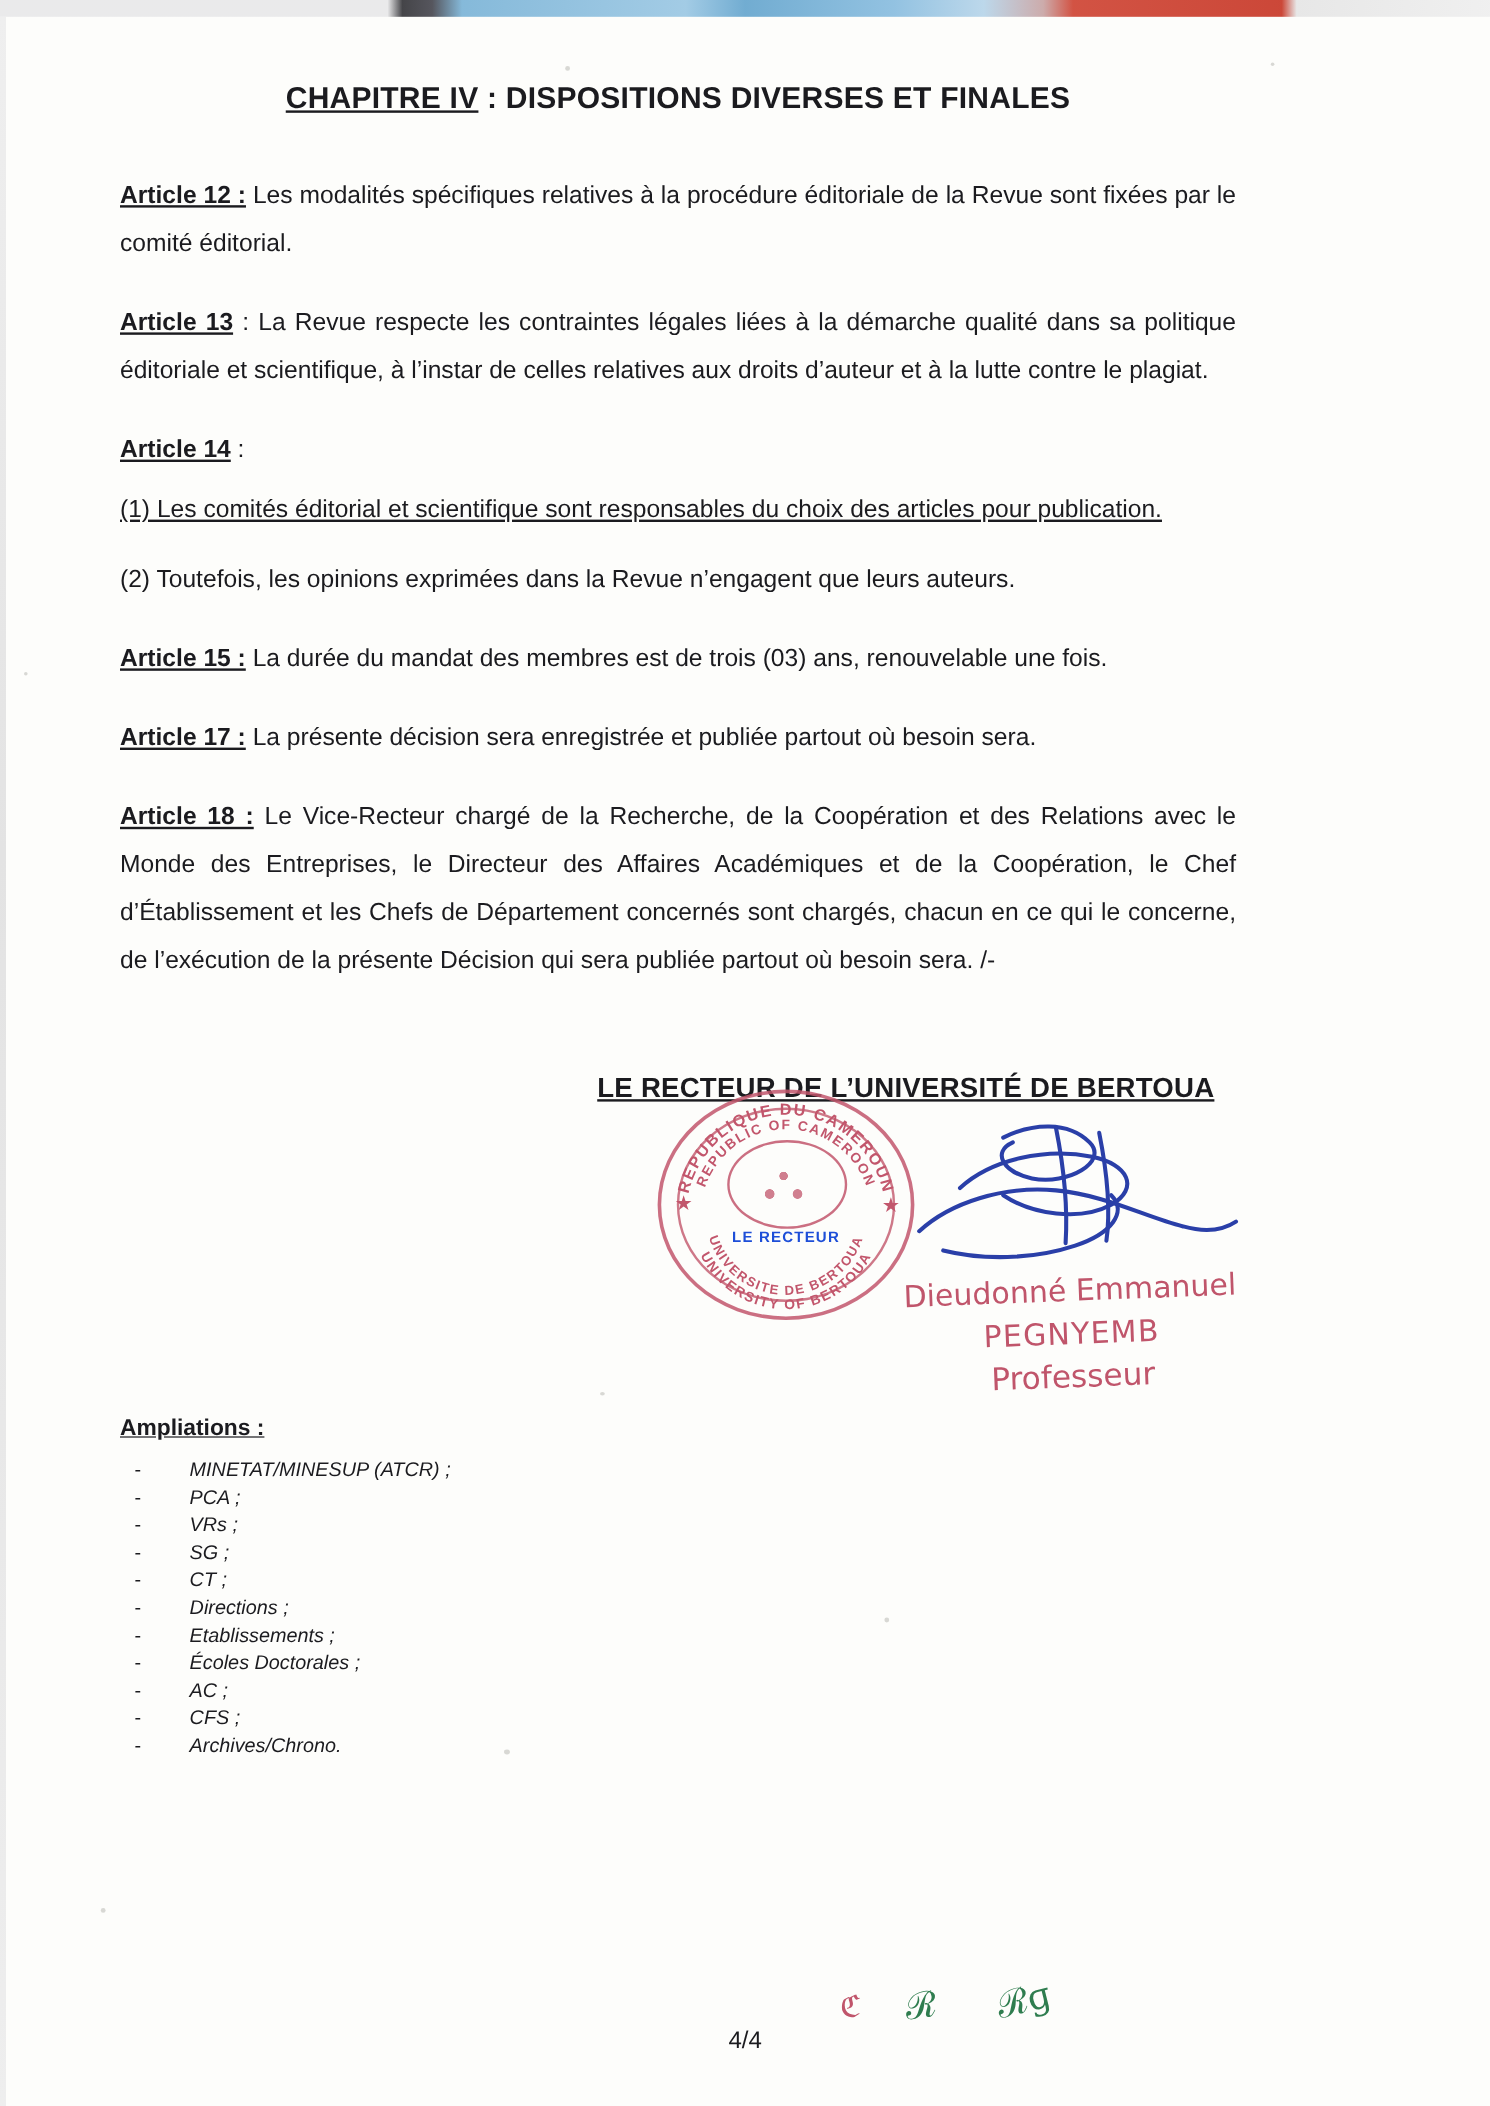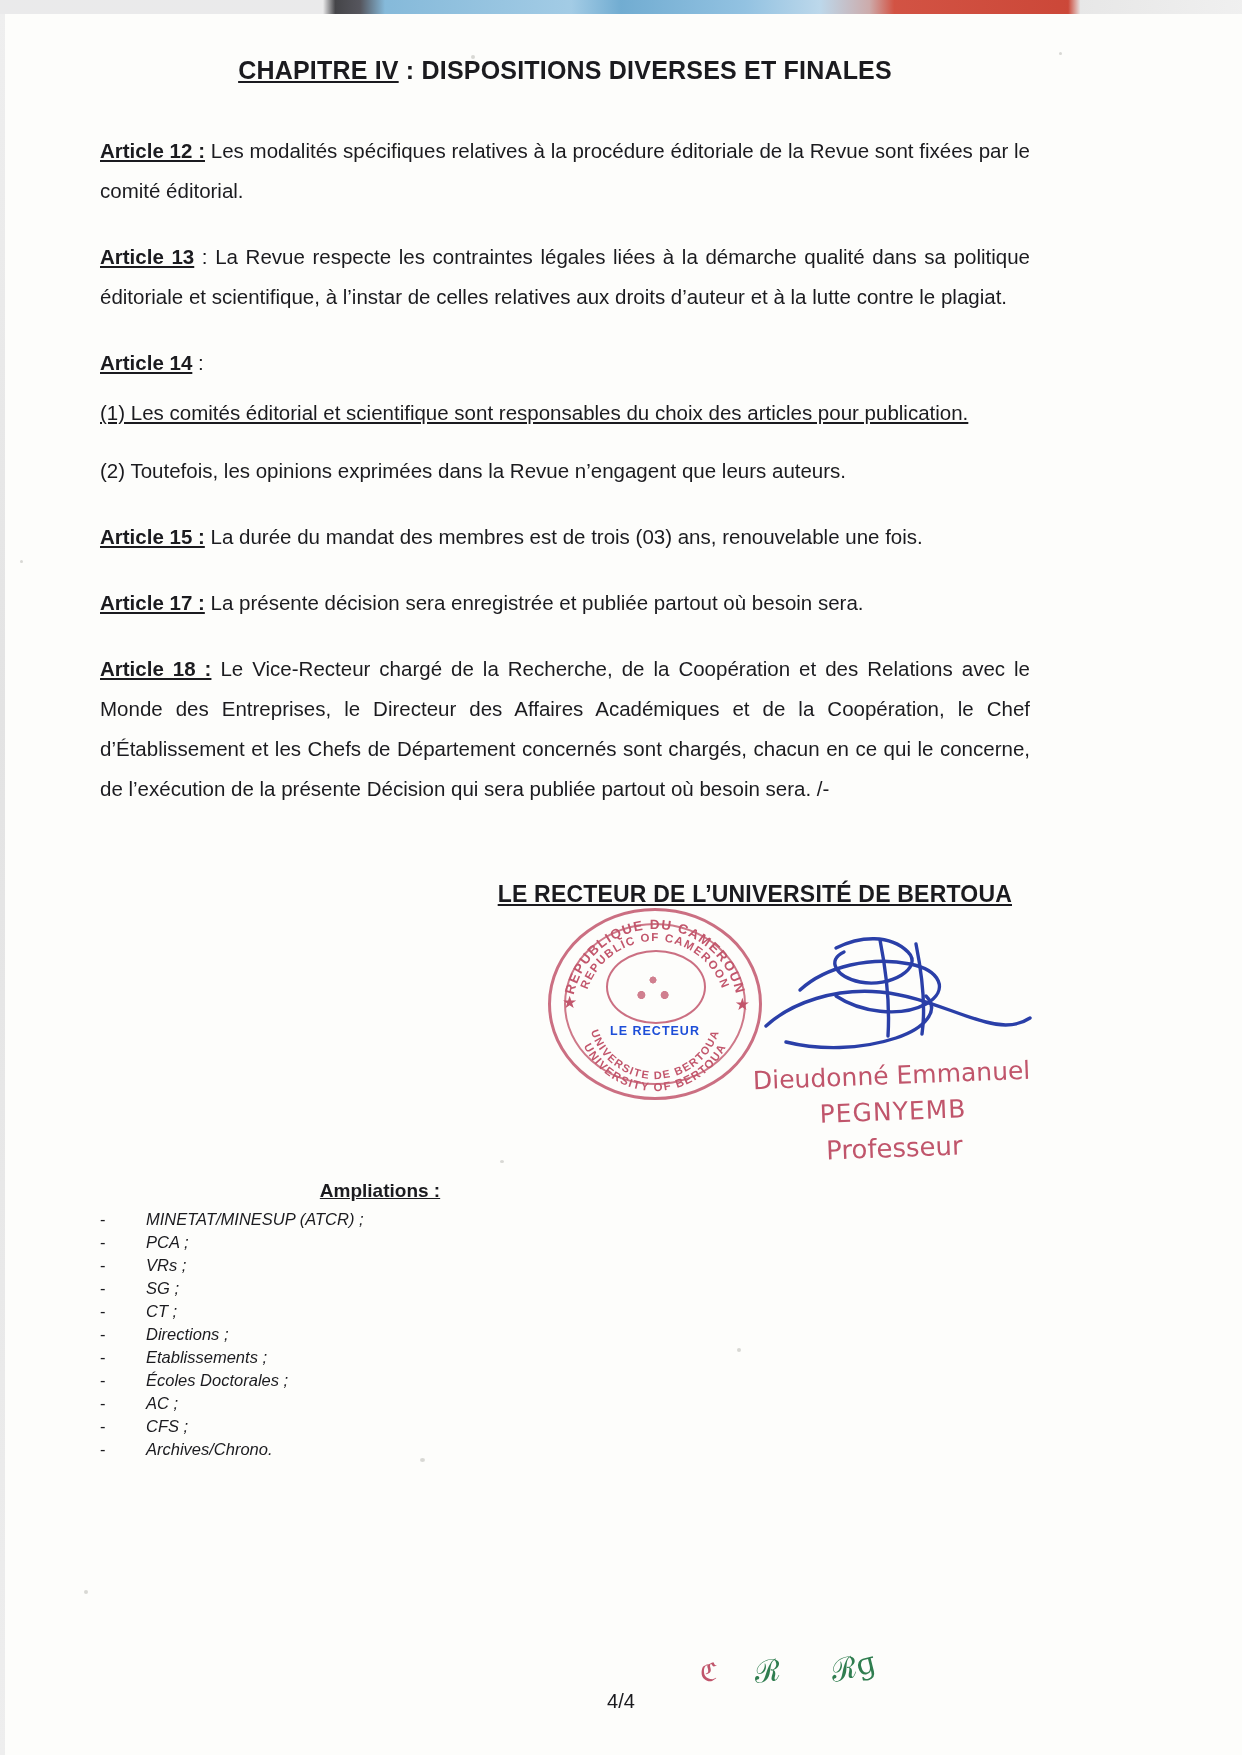--- a/index.html
+++ b/index.html
@@ -54,21 +54,21 @@
     left: 100px;
     top: 56px;
     width: 930px;
   }
 
   h1.doc-title {
     font-size: 25px;
     font-weight: bold;
     letter-spacing: .2px;
     text-align: center;
-    margin: 0 0 46px 0;
+    margin: 12px 0 46px 0;
   }
   h1.doc-title .ul {
     text-decoration: underline;
   }
 
   p.para {
     font-size: 20.5px;
     line-height: 40px;
     margin: 0 0 26px 0;
     text-align: justify;
@@ -184,25 +184,24 @@
     position: absolute;
     left: 100px;
     top: 1180px;
     width: 560px;
   }
   .ampl-title {
     font-size: 19px;
     font-weight: bold;
     text-decoration: underline;
     margin-bottom: 6px;
-    text-align: center;
   }
   .ampl ul {
     list-style: none;
-    margin: 0;
+    margin: 12px;
     padding: 0;
   }
   .ampl li {
     font-size: 16.5px;
     font-style: italic;
     line-height: 23px;
     position: relative;
     padding-left: 46px;
   }
   .ampl li::before {

